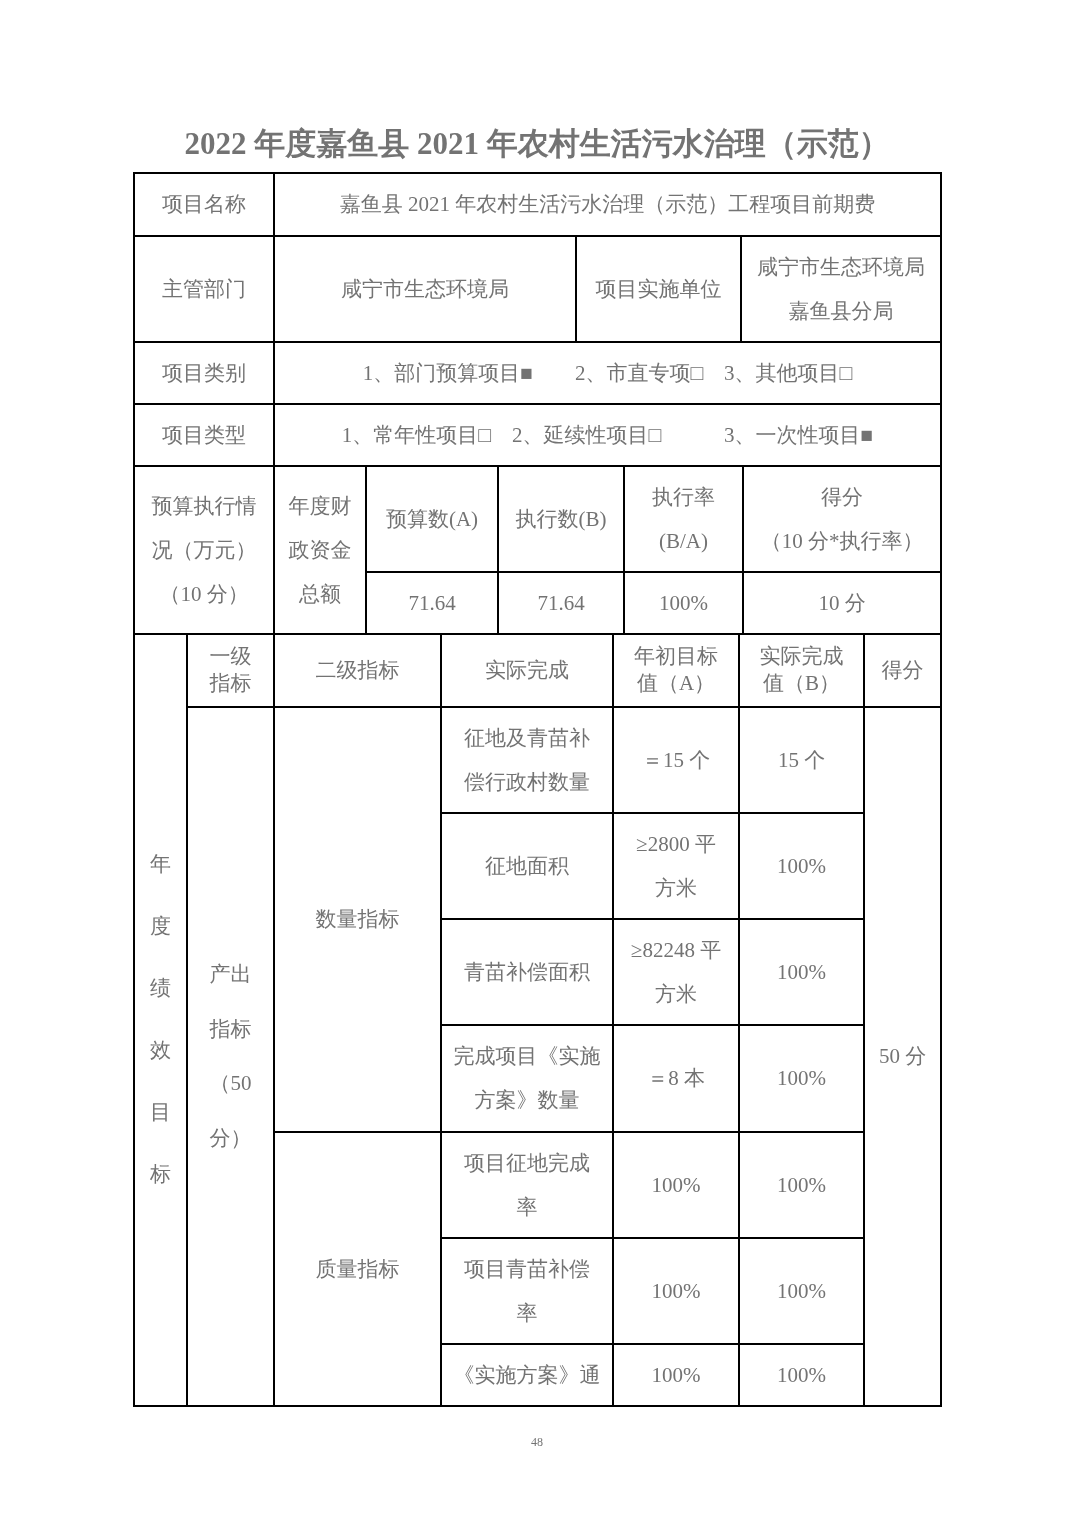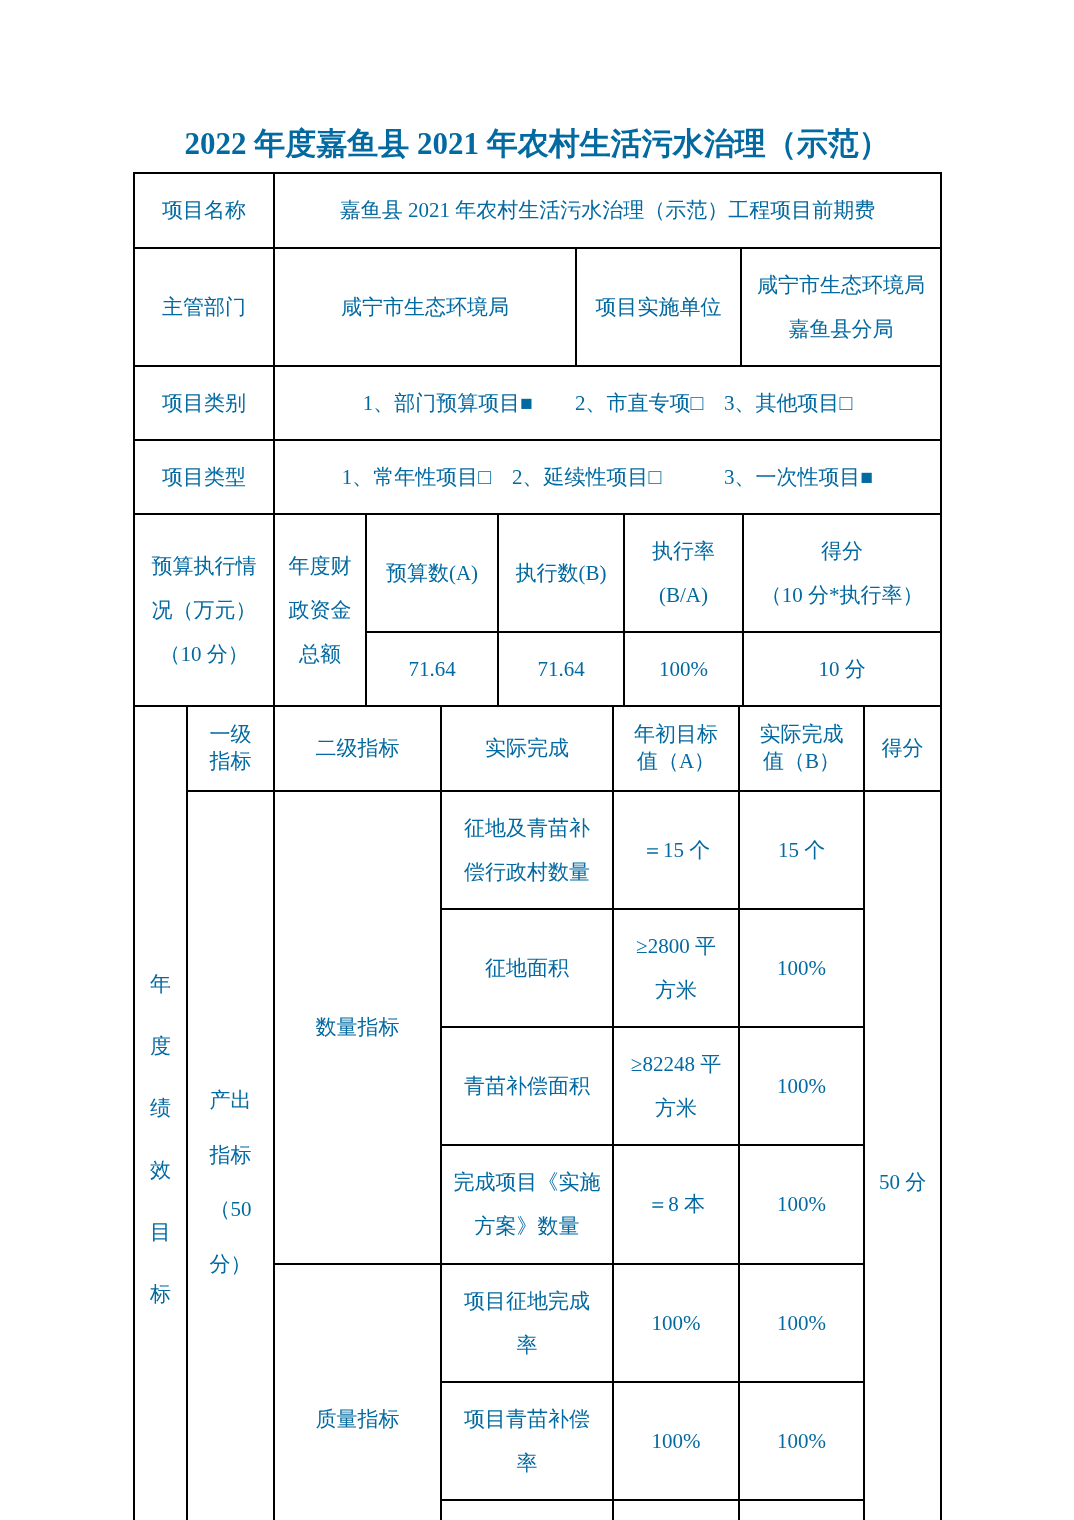--- a/index.html
+++ b/index.html
@@ -1,21 +1,21 @@
 <!DOCTYPE html>
 <html><head>
 <meta charset="utf-8">
 <style>
   html, body { margin: 0; padding: 0; background: #ffffff; }
   .page {
     position: relative;
     width: 1074px;
     height: 1520px;
     background: #ffffff;
-    color: #0369a1;
+    color: #737373;
     font-family: "Liberation Serif", "DejaVu Serif", serif;
     overflow: hidden;
   }
   .title {
     margin: 0;
     padding-top: 116px;
     text-align: center;
     font-size: 31px;
     font-weight: bold;
     line-height: 1.82;
@@ -31,21 +31,21 @@
     border-collapse: collapse;
     table-layout: fixed;
     margin-left: 133px;
     width: 807px;
     font-size: 21px;
   }
   table.doc td {
     border: 2px solid #000;
     text-align: center;
     vertical-align: middle;
-    padding: 14px 6px;
+    padding: 8px 6px;
     box-sizing: border-box;
     line-height: 2.1;
     overflow: hidden;
   }
   table.tblB, table.tblC { margin-top: -2px; }
 
   td.left { text-align: left; padding-left: 13px; }
   .pre { white-space: pre-line; }
   .tight { line-height: 1.3 !important; margin-top: 26px; }
   .l1 { line-height: 2.6 !important; }

